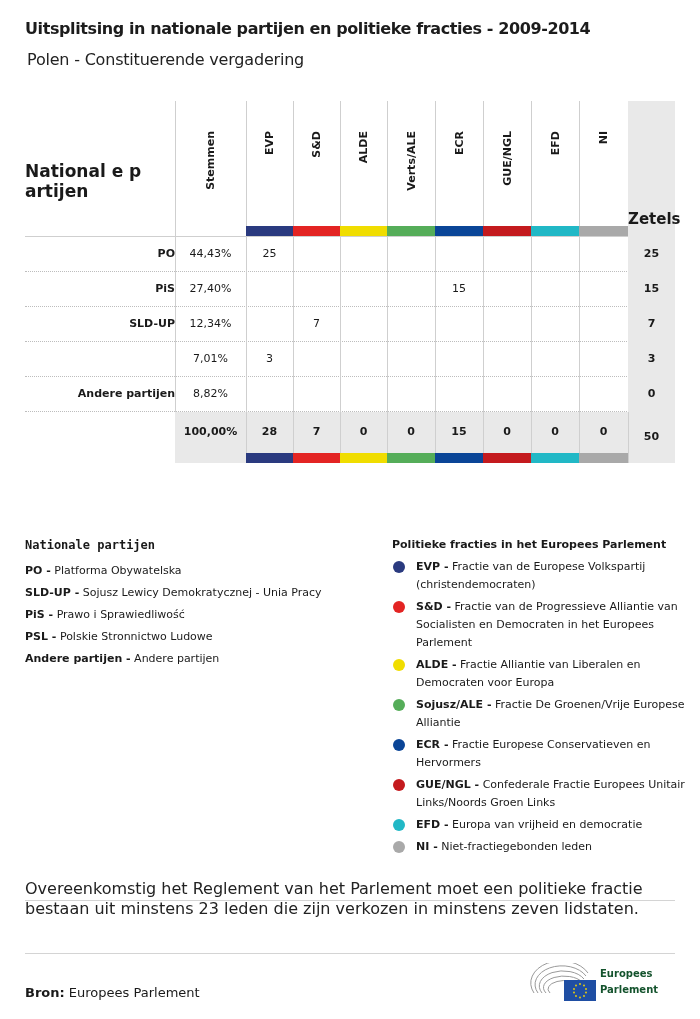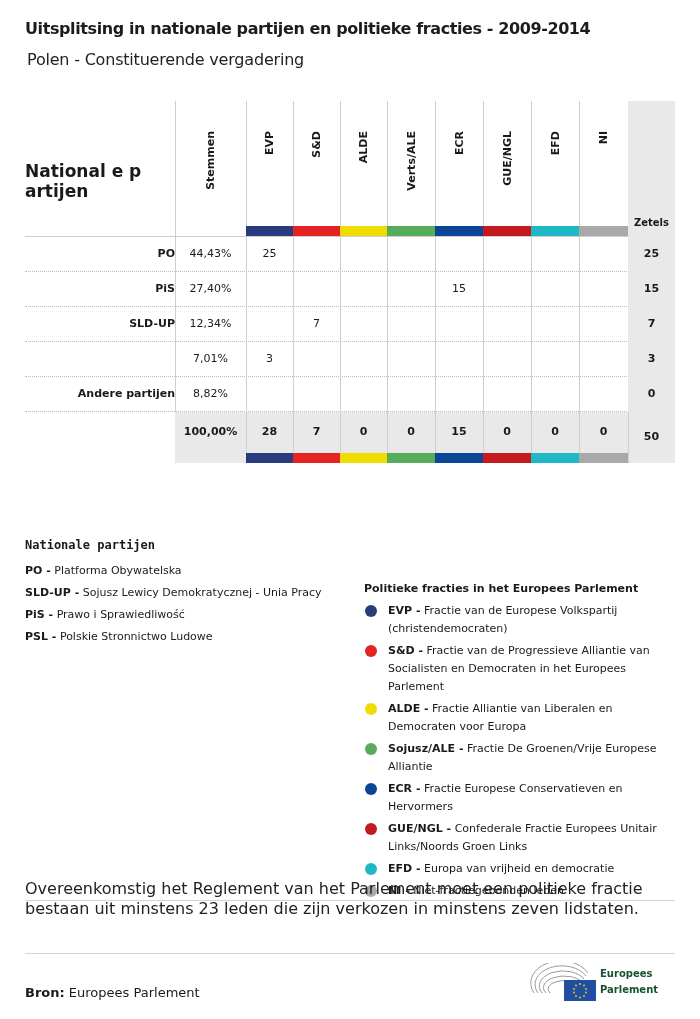--- a/index.html
+++ b/index.html
@@ -9,39 +9,39 @@
 
   .table { position: absolute; left: 25px; top: 101px; width: 650px; }
   .hdr { position: relative; height: 136px; border-bottom: 1px solid #cfcfcf; }
   .hdr-label { position: absolute; left: 0; top: 60px; width: 120px; font-size: 17px; font-weight: bold; line-height: 20px; word-break: break-all; }
   .col-line { position: absolute; top: 0; width: 1px; background: #cfcfcf; }
   .vhead { position: absolute; top: 0; height: 126px; display: flex; align-items: flex-start; justify-content: center; }
   .vhead span { display: block; writing-mode: vertical-rl; transform: rotate(180deg); font-size: 11px; font-weight: bold; margin-top: 30px; white-space: nowrap; }
   .vhead.stemmen span { margin-top: 30px; }
   .cbar { position: absolute; height: 10px; }
   .zetels-hdr { position: absolute; left: 603px; top: 0; width: 47px; height: 136px; background: #e9e9e9; }
-  .zetels-hdr span { position: absolute; bottom: 9px; left: 0; right: 0; text-align: center; font-size: 10px; font-weight: bold; }
+  .zetels-hdr span { position: absolute; bottom: 9px; left: 0; right: 0; text-align: center; font-size: 15px; font-weight: bold; }
 
   .row { position: relative; height: 35px; border-bottom: 1px dotted #bdbdbd; }
   .cell { position: absolute; top: 0; height: 35px; line-height: 34px; font-size: 11px; text-align: center; }
   .cell.party { left: 0; width: 150px; text-align: right; font-weight: bold; }
   .cell.stem { left: 150px; width: 71px; }
   .cell.zet { left: 603px; width: 47px; background: #e9e9e9; font-weight: bold; }
 
   .total { position: relative; height: 51px; }
   .total .bg { position: absolute; left: 150px; top: 0; width: 500px; height: 51px; background: #e9e9e9; }
   .total .cell { height: 41px; line-height: 40px; font-weight: bold; }
   .total .cell.zet { height: 51px; line-height: 50px; background: transparent; }
 
   .legend-left { position: absolute; left: 25px; top: 538px; }
   .legend-left h3 { font-family: "DejaVu Sans Mono", monospace; font-size: 12px; font-weight: bold; margin-bottom: 8px; }
   .legend-left .li { font-size: 11px; line-height: 22px; }
   .legend-left b { font-weight: bold; }
 
-  .legend-right { position: absolute; left: 364px; top: 538px; width: 300px; margin-top: 44px; }
+  .legend-right { position: absolute; left: 392px; top: 538px; width: 300px; }
   .legend-right h3 { font-size: 11px; font-weight: bold; margin-bottom: 7px; }
   .lr { position: relative; padding-left: 24px; font-size: 11px; line-height: 18px; margin-bottom: 4px; }
   .lr .dot { position: absolute; left: 1px; top: 3px; width: 12px; height: 12px; border-radius: 50%; }
   .lr b { font-weight: bold; }
 
   .rule { position: absolute; left: 25px; width: 650px; height: 1px; background: #d4d4d4; }
   .note { position: absolute; left: 25px; top: 879px; width: 650px; font-size: 16px; line-height: 20px; color: #222; }
   .source { position: absolute; left: 25px; top: 985px; font-size: 13px; }
   .source b { font-weight: bold; }
   .logo { position: absolute; left: 530px; top: 963px; width: 150px; height: 40px; }
@@ -250,20 +250,21 @@
     <div class="cbar" style="left:554px;width:49px;bottom:0;background:#a9a9a9"></div>
   </div>
 </div>
 
 <div class="legend-left">
   <h3>Nationale partijen</h3>
   <div class="li"><b>PO -</b> <span>Platforma Obywatelska</span></div>
   <div class="li"><b>SLD-UP -</b> <span>Sojusz Lewicy Demokratycznej - Unia Pracy</span></div>
   <div class="li"><b>PiS -</b> <span>Prawo i Sprawiedliwość</span></div>
   <div class="li"><b>PSL -</b> <span>Polskie Stronnictwo Ludowe</span></div>
+  <div class="li"><b>Andere partijen -</b> <span>Andere partijen</span></div>
 </div>
 
 <div class="legend-right">
   <h3>Politieke fracties in het Europees Parlement</h3>
   <div class="lr"><span class="dot" style="background:#2a3a7f"></span><b>EVP -</b> <span>Fractie van de Europese Volkspartij (christendemocraten)</span></div>
   <div class="lr"><span class="dot" style="background:#e32423"></span><b>S&amp;D -</b> <span>Fractie van de Progressieve Alliantie van Socialisten en Democraten in het Europees Parlement</span></div>
   <div class="lr"><span class="dot" style="background:#f0dd00"></span><b>ALDE -</b> <span>Fractie Alliantie van Liberalen en Democraten voor Europa</span></div>
   <div class="lr"><span class="dot" style="background:#55ad59"></span><b>Sojusz/ALE -</b> <span>Fractie De Groenen/Vrije Europese Alliantie</span></div>
   <div class="lr"><span class="dot" style="background:#0a4597"></span><b>ECR -</b> <span>Fractie Europese Conservatieven en Hervormers</span></div>
   <div class="lr"><span class="dot" style="background:#c41a1e"></span><b>GUE/NGL -</b> <span>Confederale Fractie Europees Unitair Links/Noords Groen Links</span></div>

